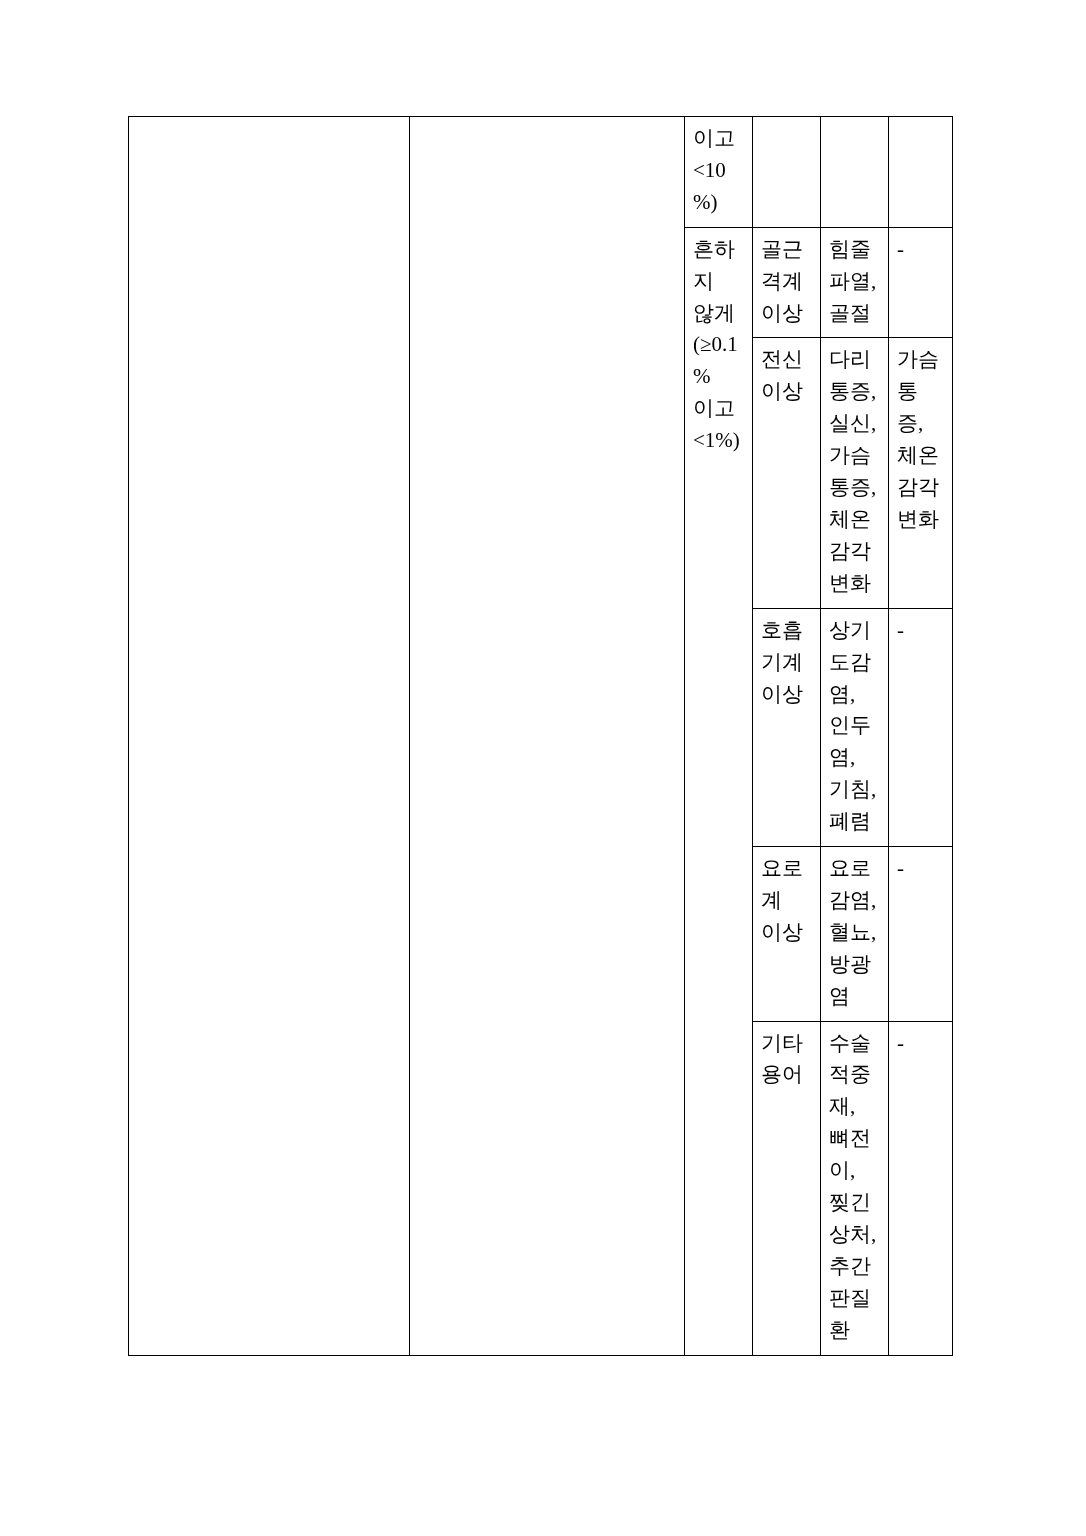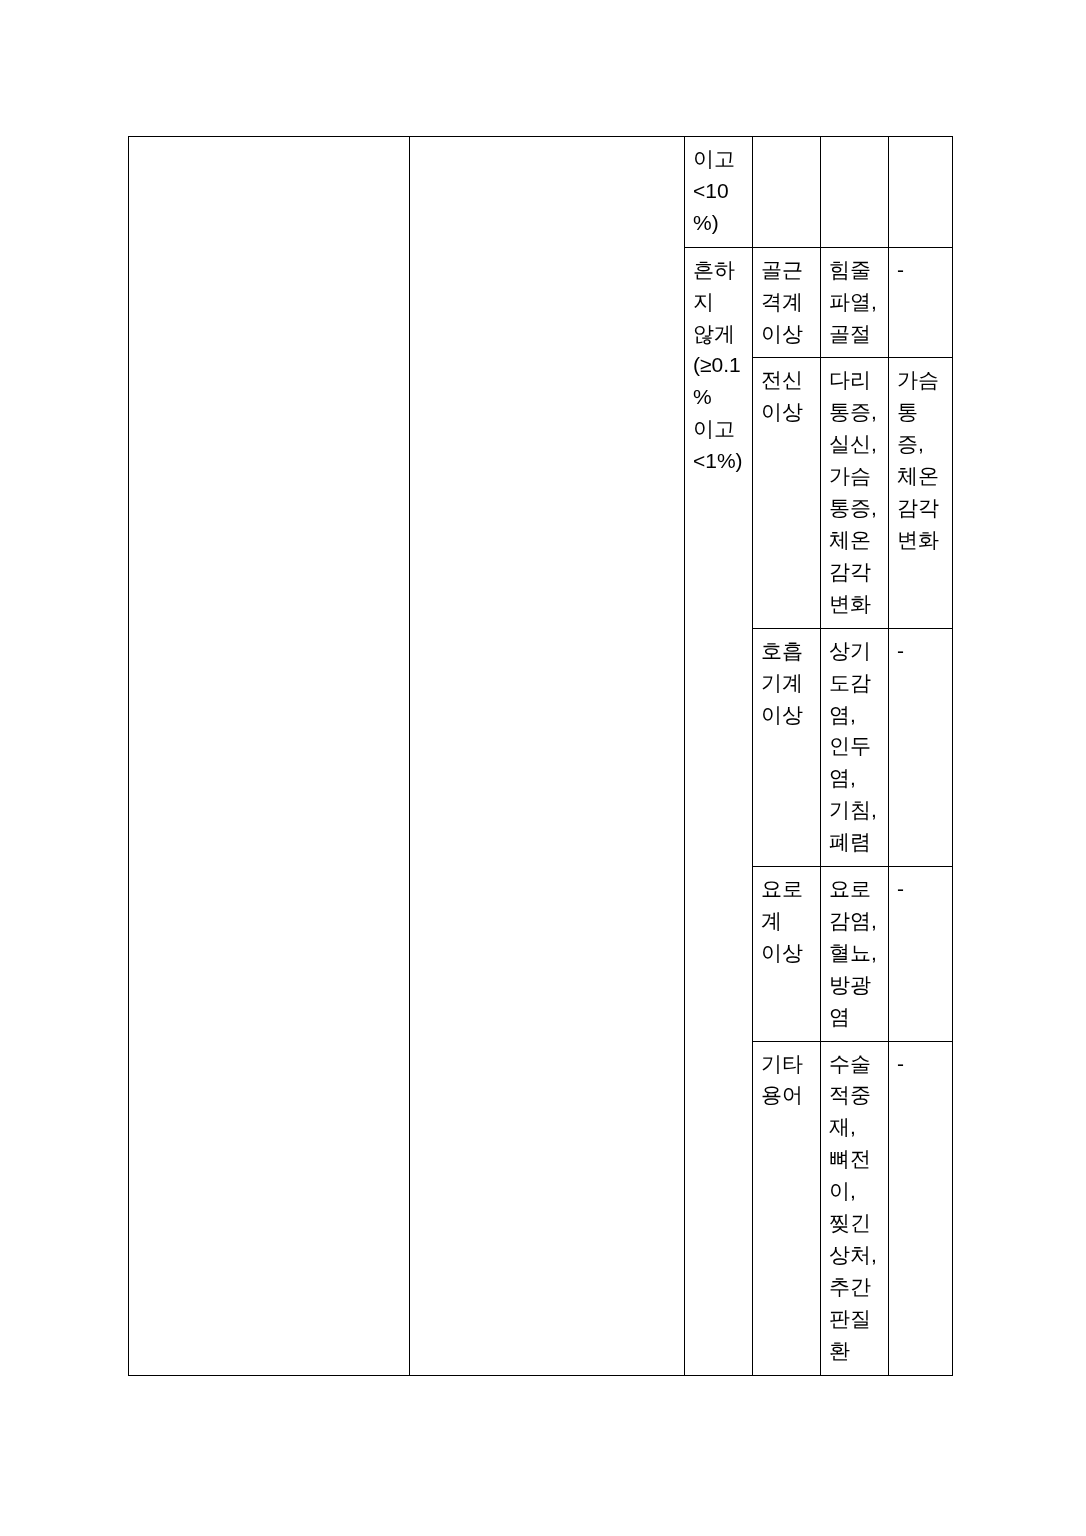--- a/index.html
+++ b/index.html
@@ -19,24 +19,25 @@
     left: 0;
     top: 0;
     width: 1086px;
     height: 1536px;
     background: #ffffff;
   }
   
   .doc-table {
     position: absolute;
     left: 128px;
-    top: 136px;
+    top: 116px;
     width: 824px;
     border-collapse: collapse;
     table-layout: fixed;
+    font-family: Liberation Serif, serif;
   }
   .doc-table td {
     border: 1.5px solid #000000;
     vertical-align: top;
     padding: 6px 8px 8px 8px;
     font-size: 21px;
     line-height: 1.52;
     word-break: break-all;
   }
   

